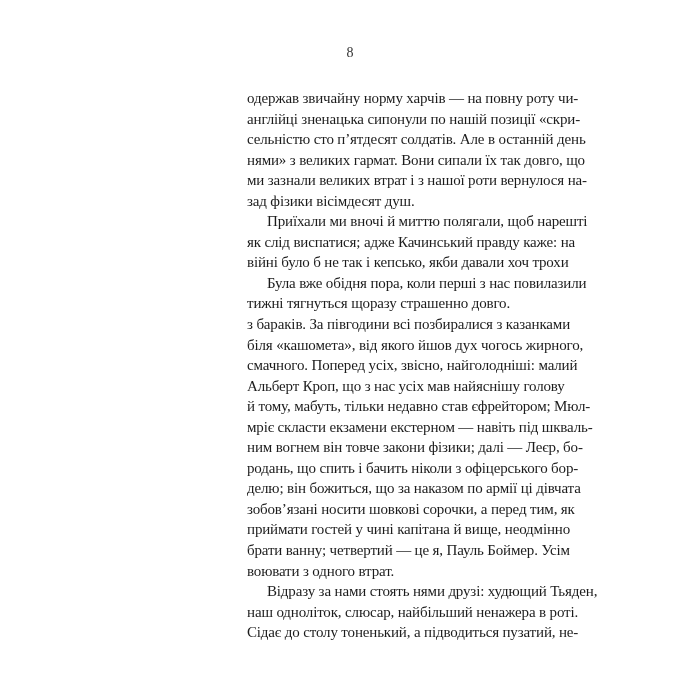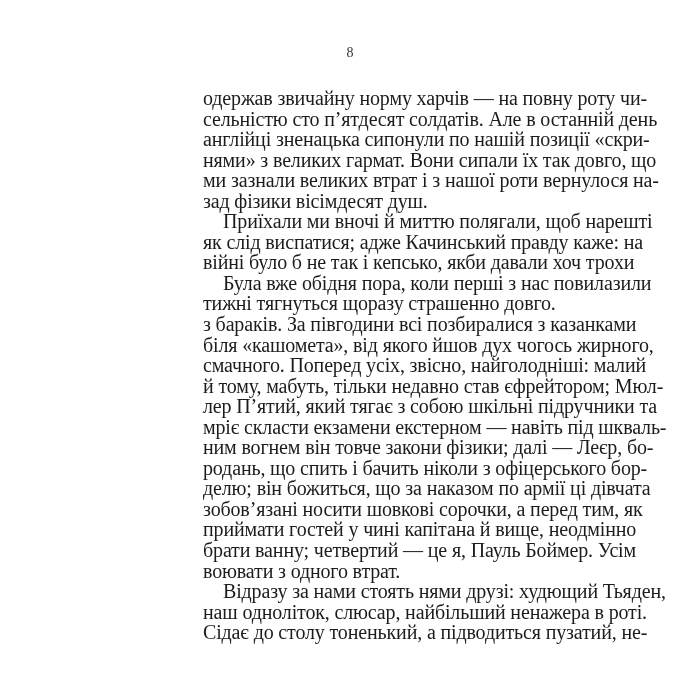--- a/index.html
+++ b/index.html
@@ -34,55 +34,56 @@
     .text-block {
       position: absolute;
       left: 203px;
       top: 88px;
       width: 317px;
     }
     .line {
       display: block;
       height: 20.55px;
       line-height: 20.55px;
-      font-size: 20px;
+      font-size: 15px;
       white-space: nowrap;
       text-align: justify;
       text-align-last: justify;
       letter-spacing: -0.15px;
+      margin-left: 44px;
     }
     .line.indent {
       padding-left: 20px;
     }
     .line.last {
       text-align-last: left;
     }
   </style>
 </head>
 <body>
 
 <div class="page">
   <div class="page-number">8</div>
   <div class="text-block" id="text-block">
       <span class="line">одержав звичайну норму харчів — на повну роту чи-</span>
+      <span class="line">англійці зненацька сипонули по нашій позиції «скри-</span>
       <span class="line">сельністю сто п’ятдесят солдатів. Але в останній день</span>
-      <span class="line">англійці зненацька сипонули по нашій позиції «скри-</span>
       <span class="line">нями» з великих гармат. Вони сипали їх так довго, що</span>
       <span class="line">ми зазнали великих втрат і з нашої роти вернулося на-</span>
       <span class="line last">зад фізики вісімдесят душ.</span>
       <span class="line indent">Приїхали ми вночі й миттю полягали, щоб нарешті</span>
       <span class="line">як слід виспатися; адже Качинський правду каже: на</span>
       <span class="line">війні було б не так і кепсько, якби давали хоч трохи</span>
       <span class="line indent">Була вже обідня пора, коли перші з нас повилазили</span>
       <span class="line last">тижні тягнуться щоразу страшенно довго.</span>
       <span class="line">з бараків. За півгодини всі позбиралися з казанками</span>
       <span class="line">біля «кашомета», від якого йшов дух чогось жирного,</span>
       <span class="line">смачного. Поперед усіх, звісно, найголодніші: малий</span>
+      <span class="line">Альберт Кроп, що з нас усіх мав найяснішу голову</span>
       <span class="line">й тому, мабуть, тільки недавно став єфрейтором; Мюл-</span>
-      <span class="line">лер П’ятий, який тягає з собою шкільні підручники та</span>
       <span class="line">мріє скласти екзамени екстерном — навіть під шкваль-</span>
       <span class="line">ним вогнем він товче закони фізики; далі — Леєр, бо-</span>
       <span class="line">родань, що спить і бачить ніколи з офіцерського бор-</span>
       <span class="line">делю; він божиться, що за наказом по армії ці дівчата</span>
       <span class="line">зобов’язані носити шовкові сорочки, а перед тим, як</span>
       <span class="line">приймати гостей у чині капітана й вище, неодмінно</span>
       <span class="line">брати ванну; четвертий — це я, Пауль Боймер. Усім</span>
       <span class="line last">воювати з одного втрат.</span>
       <span class="line indent">Відразу за нами стоять нями друзі: худющий Тьяден,</span>
       <span class="line">наш одноліток, слюсар, найбільший ненажера в роті.</span>

